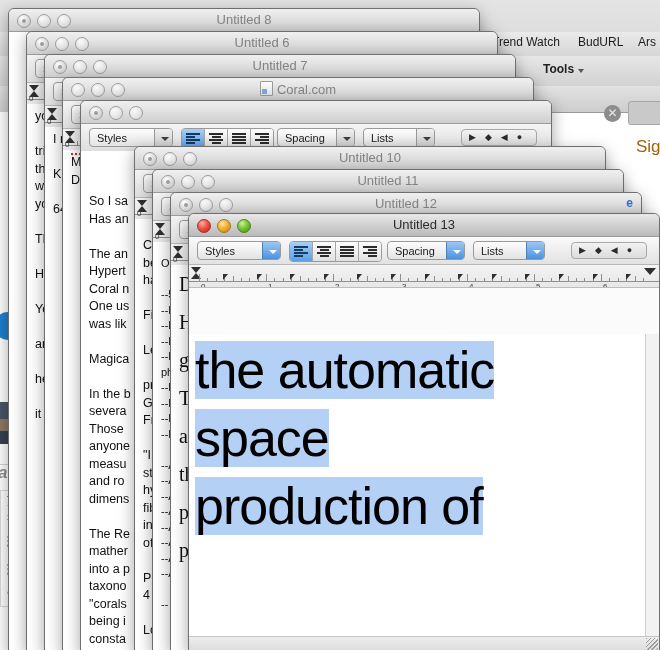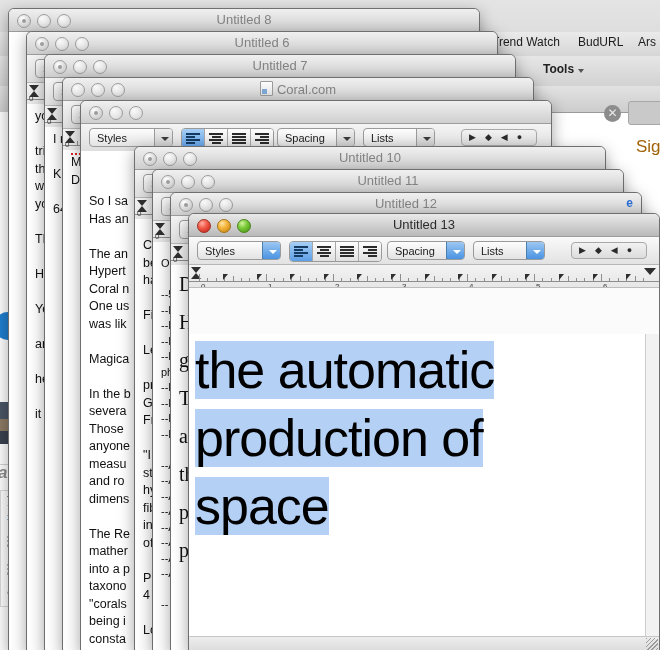--- a/index.html
+++ b/index.html
@@ -661,22 +661,22 @@
         <div class="tabm" style="left: 302.8px;"></div>
         <div class="tabm" style="left: 336.4px;"></div>
         <div class="tabm" style="left: 370px;"></div>
         <div class="tabm" style="left: 403.6px;"></div>
         <div class="tabm" style="left: 437.2px;"></div>
       </div>
 
     <div class="page" style="top:84px;bottom:14px;margin-top:36px;">
       <div class="bigwrap">
         <div class="bigline"><span>the automatic</span></div>
+        <div class="bigline"><span>space</span></div>
         <div class="bigline"><span>production of</span></div>
-        <div class="bigline"><span>space</span></div>
       </div>
       <div class="scroll-v"></div>
     </div>
     <div class="winbot">
       <div class="grip"></div>
     </div>
   </div>
 
 </div>
 

